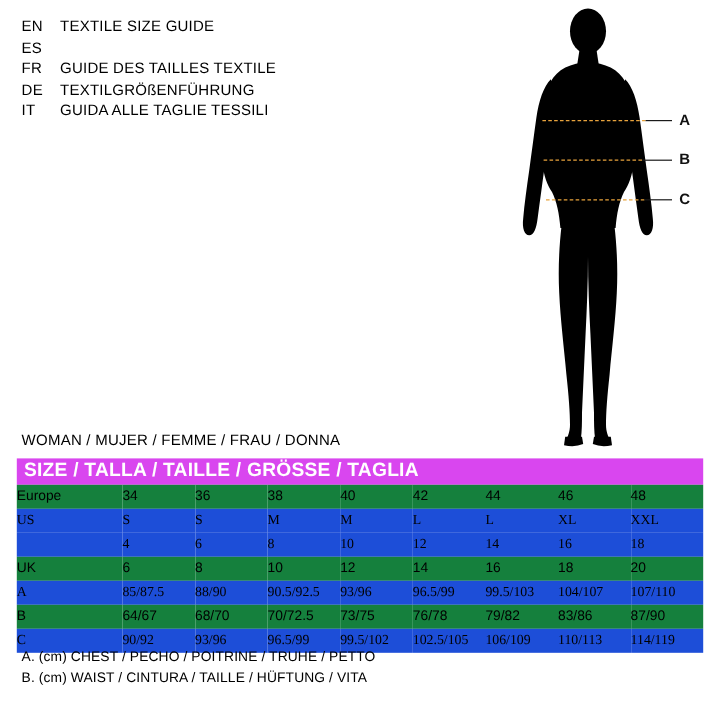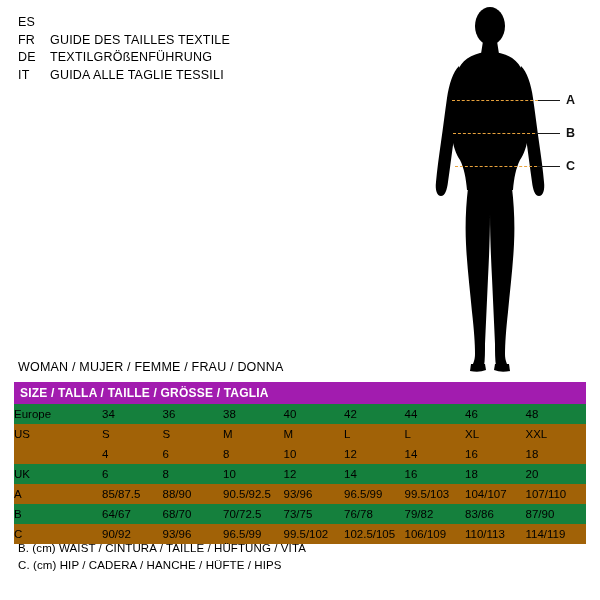--- a/index.html
+++ b/index.html
@@ -88,30 +88,30 @@
     width: 572px;
     border-collapse: collapse;
     font-size: 11.5px;
   }
   table.size-table td {
     padding: 2px 0 2px 0;
     height: 16px;
     line-height: 14px;
   }
   tr.head-row td {
-    background: #a21caf;
+    background: #d946ef;
     color: #ffffff;
     font-weight: 700;
-    font-size: 12px;
+    font-size: 16px;
     letter-spacing: 0.2px;
     padding-left: 6px;
     height: 18px;
   }
   tr.row-white td { background: #15803d; }
-  tr.row-grey  td { background: #a16207; }
+  tr.row-grey  td { background: #1d4ed8; font-family: Liberation Serif, serif; }
 
   td.label-col {
     width: 88px;
     padding-left: 6px;
     text-align: left;
   }
   td.val {
     width: 60.5px;
     text-align: left;
   }
@@ -126,20 +126,24 @@
     letter-spacing: 0.1px;
   }
   .notes div { white-space: nowrap; }
 </style>
 </head>
 <body>
 
 <div class="page">
 
   <div class="lang-block">
+    <div class="lang-row">
+      <span class="lang-code">EN</span>
+      <span class="lang-text">TEXTILE SIZE GUIDE</span>
+    </div>
     <div class="lang-row">
       <span class="lang-code">ES</span>
     </div>
     <div class="lang-row">
       <span class="lang-code">FR</span>
       <span class="lang-text">GUIDE DES TAILLES TEXTILE</span>
     </div>
     <div class="lang-row">
       <span class="lang-code">DE</span>
       <span class="lang-text">TEXTILGRÖßENFÜHRUNG</span>
@@ -317,17 +321,17 @@
         <td class="val">99.5/102</td>
         <td class="val">102.5/105</td>
         <td class="val">106/109</td>
         <td class="val">110/113</td>
         <td class="val">114/119</td>
       </tr>
     </tbody>
   </table>
 
   <div class="notes">
+    <div>A. (cm) CHEST / PECHO / POITRINE / TRUHE / PETTO</div>
     <div>B. (cm) WAIST / CINTURA / TAILLE / HÜFTUNG / VITA</div>
-    <div>C. (cm) HIP / CADERA / HANCHE / HÜFTE / HIPS</div>
   </div>
 
 </div>
 
 </body></html>

